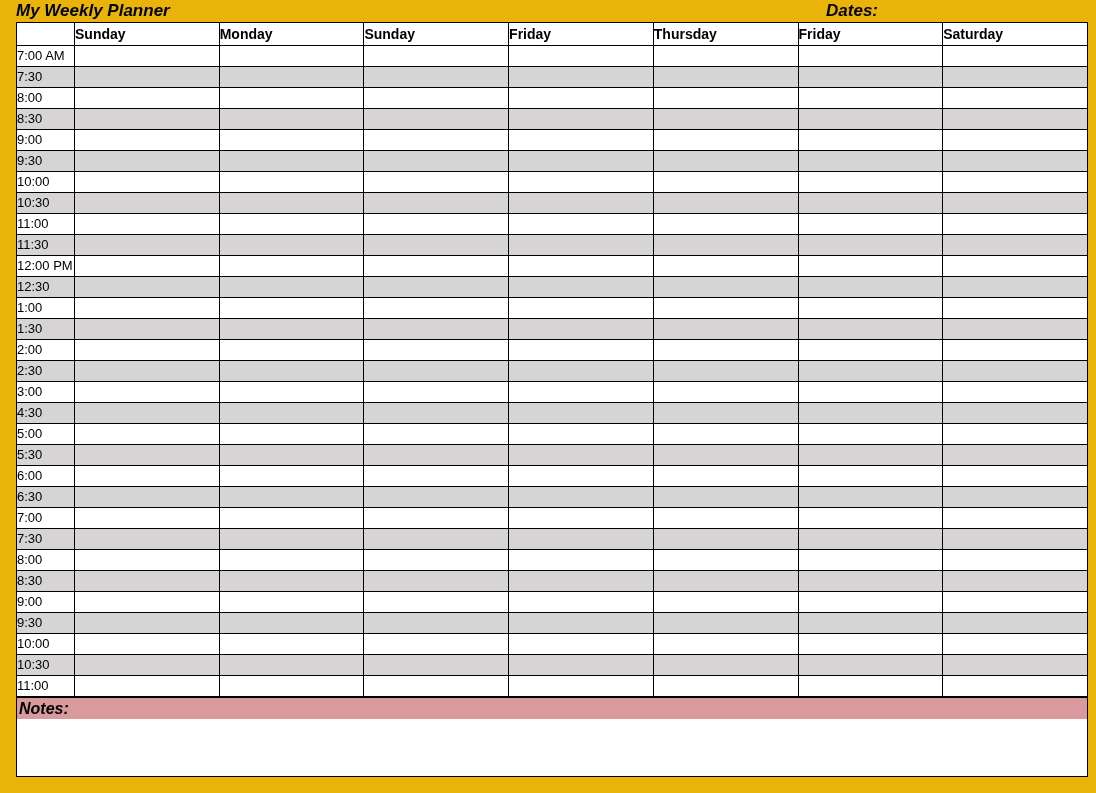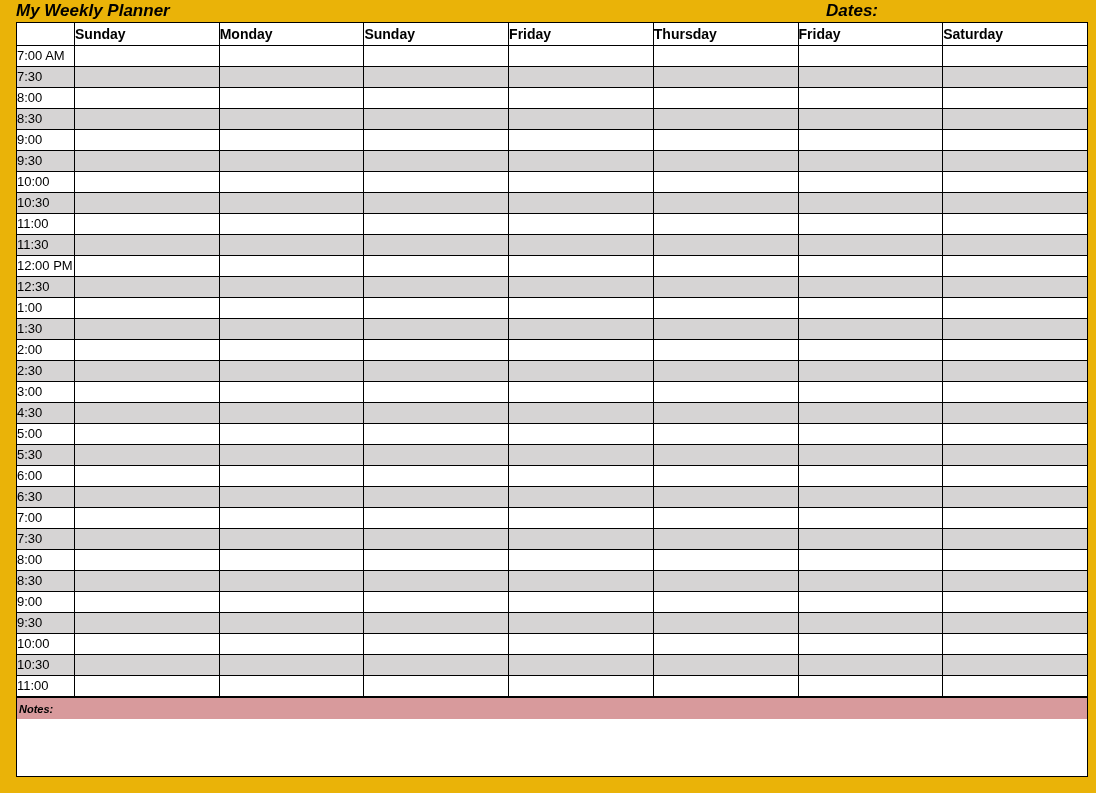--- a/index.html
+++ b/index.html
@@ -75,21 +75,21 @@
   .notes-bar {
     margin: 0 8px 0 16px;
     background: #d89a9c;
     border-left: 1px solid #000;
     border-right: 1px solid #000;
     border-top: 1px solid #000;
     height: 22px;
     line-height: 22px;
     font-weight: 700;
     font-style: italic;
-    font-size: 11px;
+    font-size: 16px;
     padding-left: 2px;
     color: #000;
   }
   .notes-body {
     margin: 0 8px 0 16px;
     background: #fff;
     border: 1px solid #000;
     border-top: none;
     height: 58px;
   }

